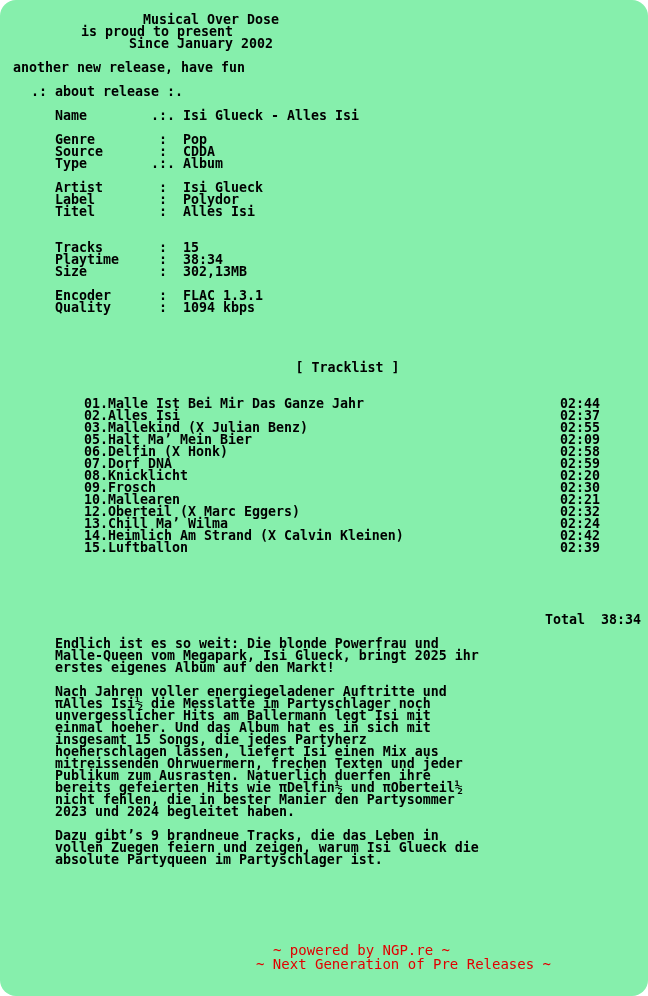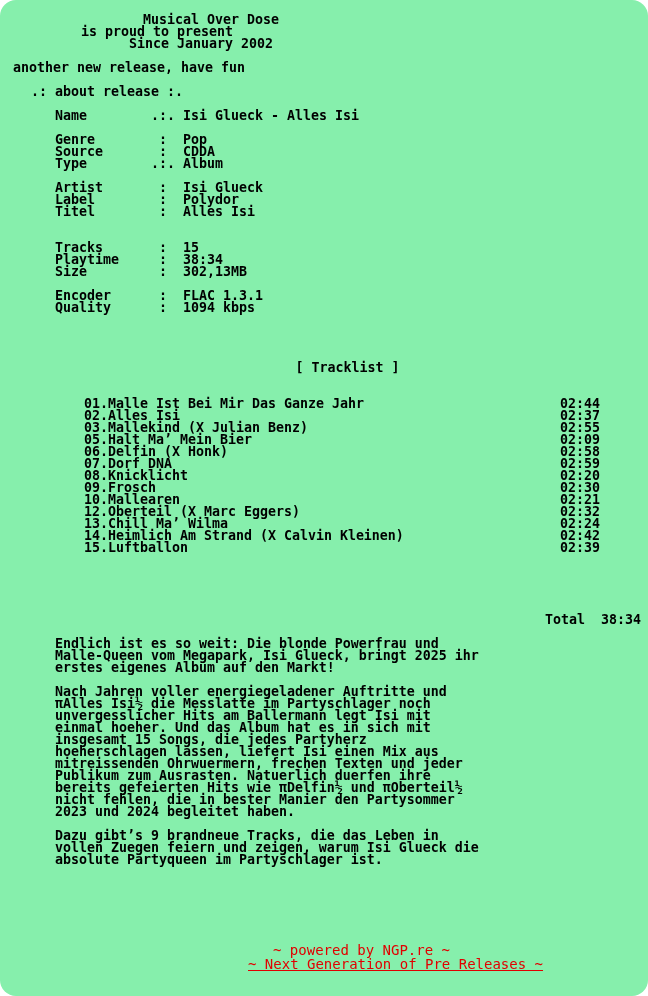--- a/index.html
+++ b/index.html
@@ -45,21 +45,21 @@
   
   .footer-line {
     position: absolute;
     white-space: pre;
     color: #e10000;
     font-weight: normal;
     font-size: 14px;
     line-height: 12px;
   }
   .footer-1 { left: 273px; top: 944px; }
-  .footer-2 { left: 248px; top: 958px; text-decoration: underline; }
+  .footer-2 { left: 256px; top: 958px; }
 </style>
 </head>
 <body>
 
 <div class="doc">
 
   <div class="ln hdr1">Musical Over Dose</div>
   <div class="ln hdr2">is proud to present</div>
   <div class="ln hdr3">Since January 2002</div>
 

